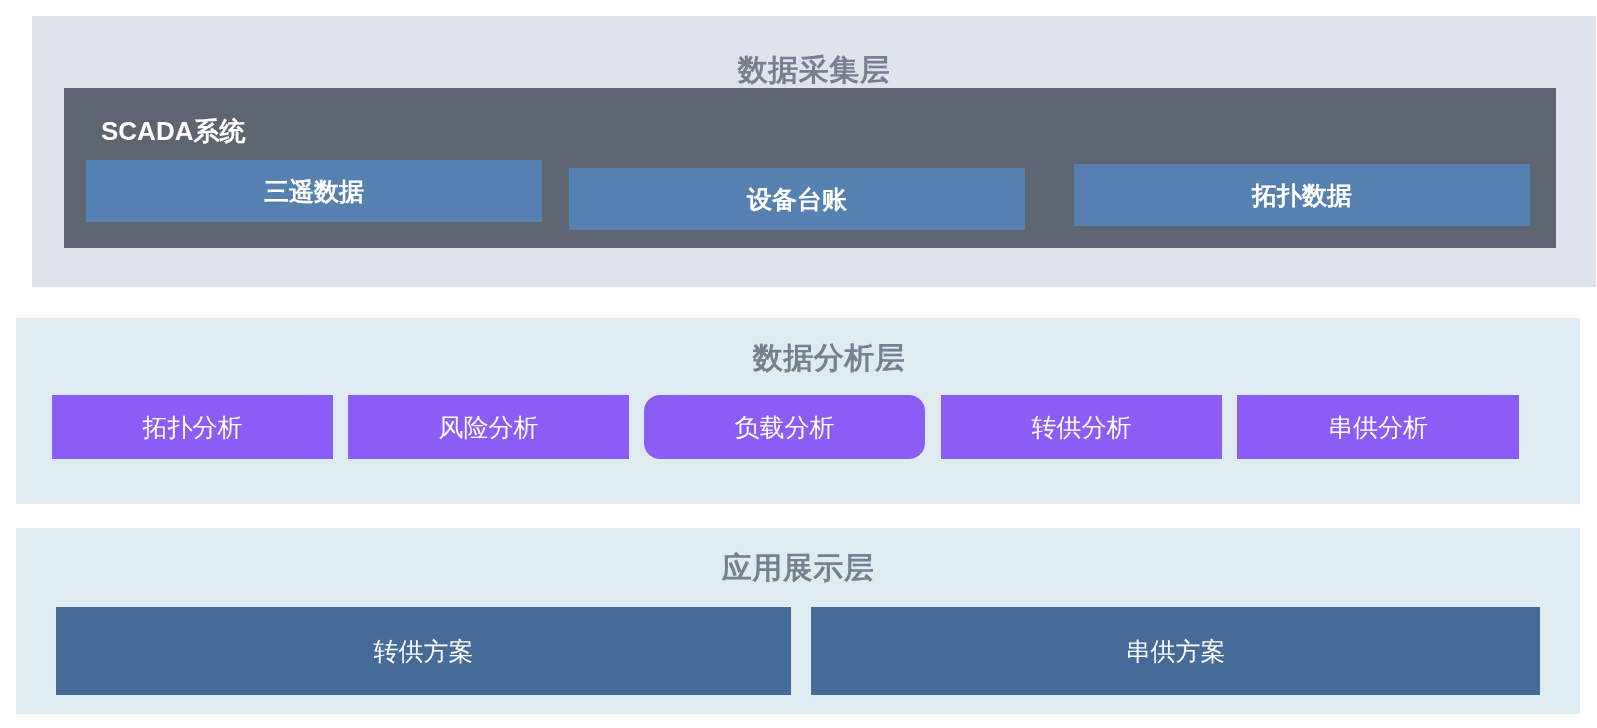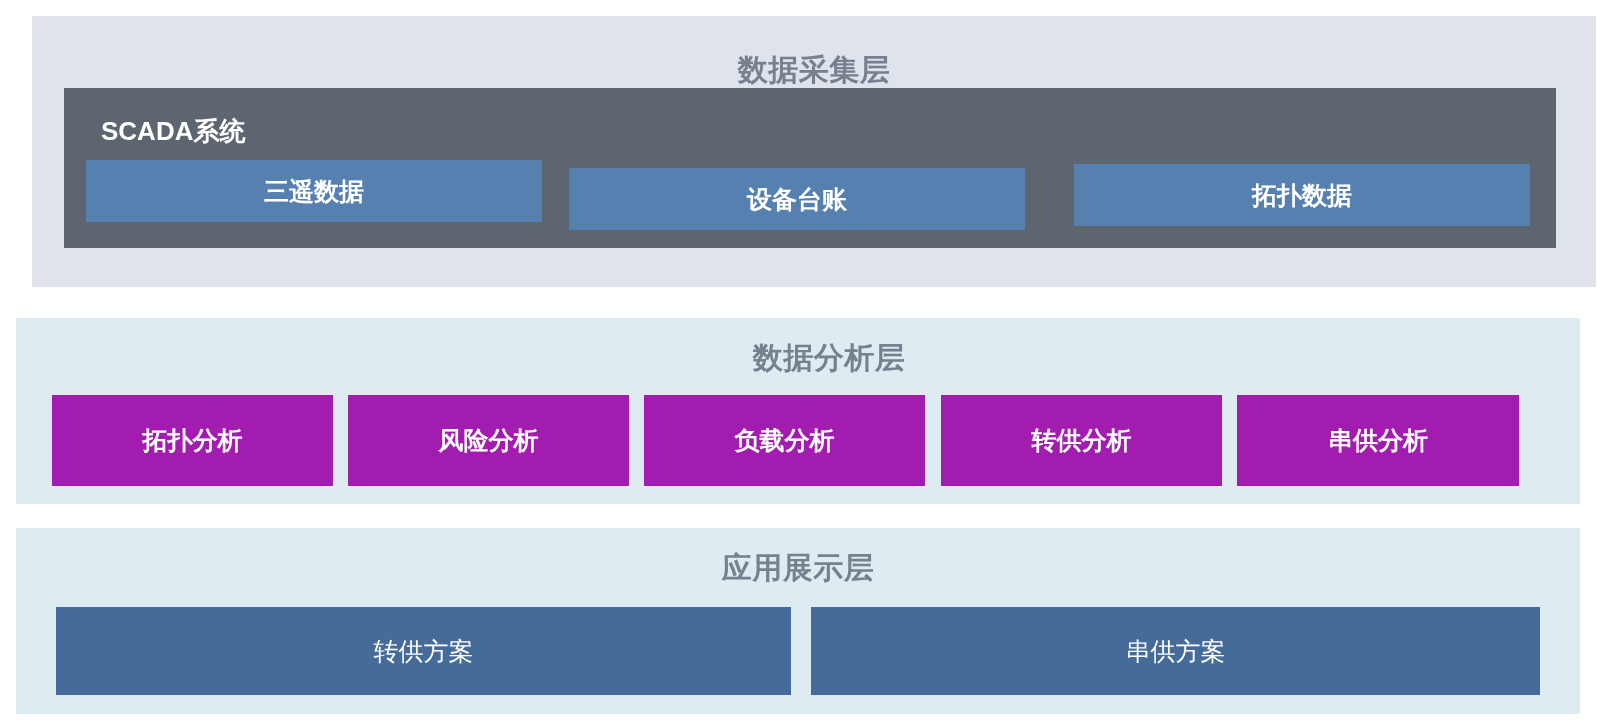--- a/index.html
+++ b/index.html
@@ -111,33 +111,33 @@
     position: absolute;
     left: 36px;
     top: 77px;
     width: 1492px;
     height: 91px;
   }
   .analysis-box {
     position: absolute;
     top: 0;
     width: 281px;
-    height: 91px;
-    background: #a21caf;
+    height: 64px;
+    background: #8b5cf6;
     color: #ffffff;
     font-size: 25px;
-    font-weight: bold;
+    font-weight: normal;
     display: flex;
     align-items: center;
     justify-content: center;
     white-space: nowrap;
   }
   .analysis-box.a0 { left: 0px; }
   .analysis-box.a1 { left: 296px; }
-  .analysis-box.a2 { left: 592px; }
+  .analysis-box.a2 { left: 592px; border-radius: 16px; }
   .analysis-box.a3 { left: 889px; }
   .analysis-box.a4 { left: 1185px; width: 282px; }
 
   
   #panel-application {
     left: 16px;
     top: 528px;
     width: 1564px;
     height: 186px;
     background: #deebf1;

